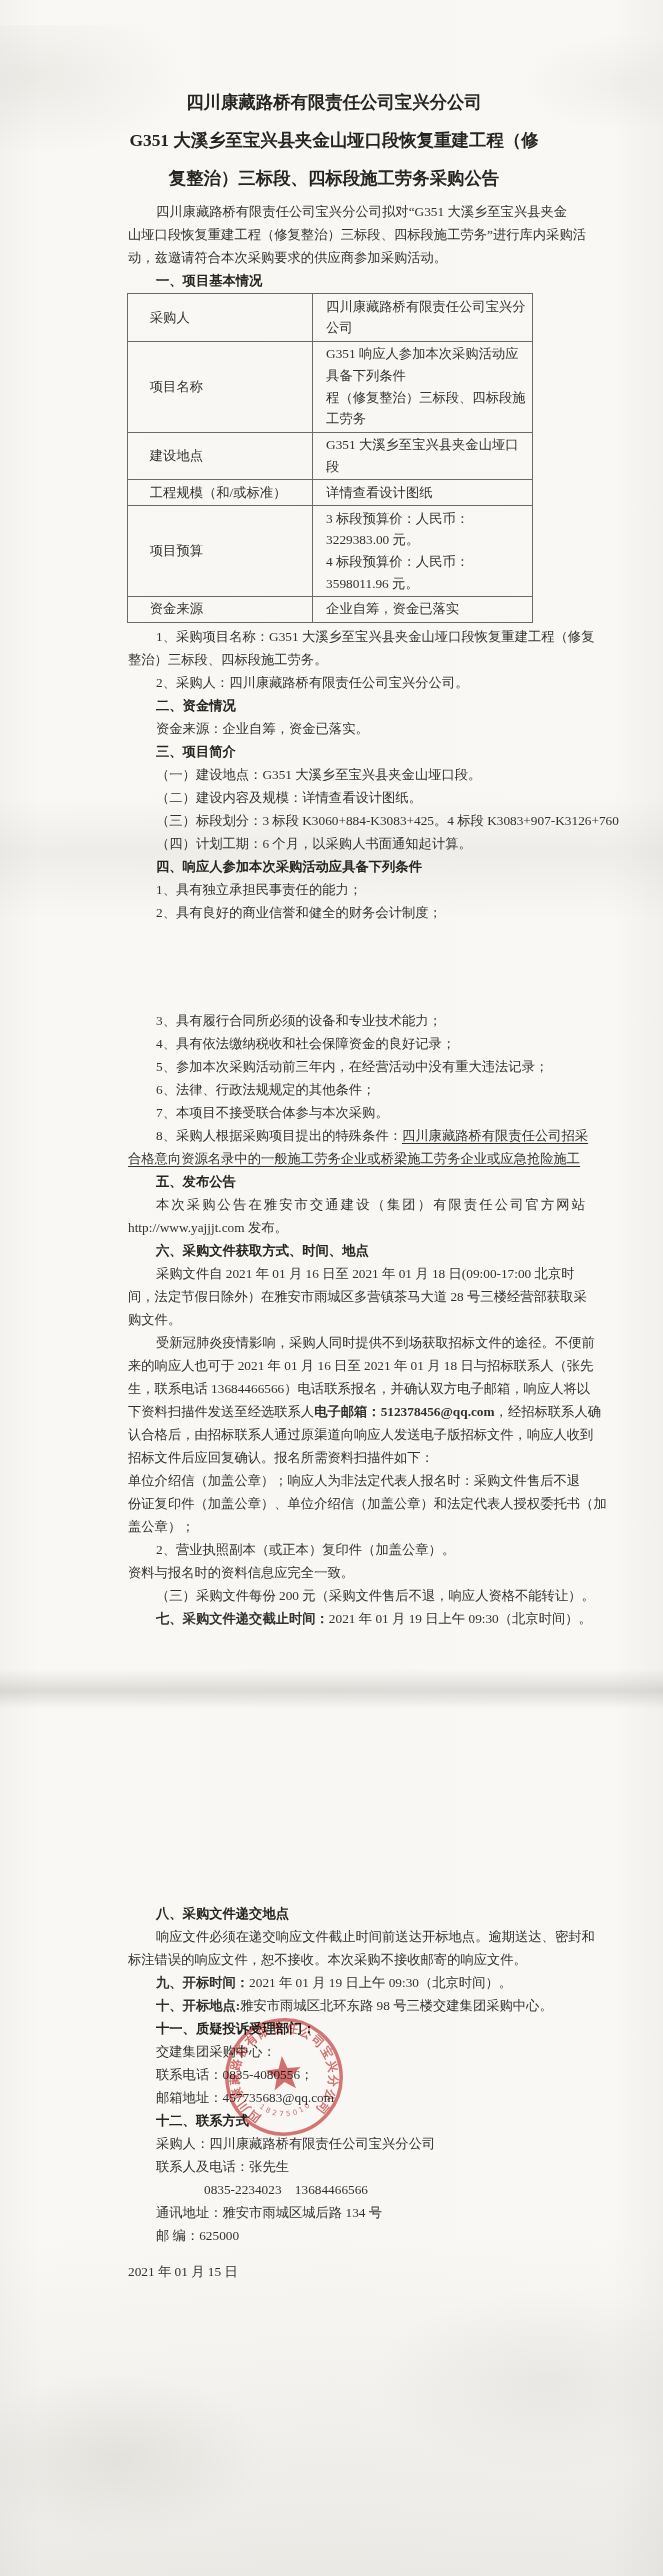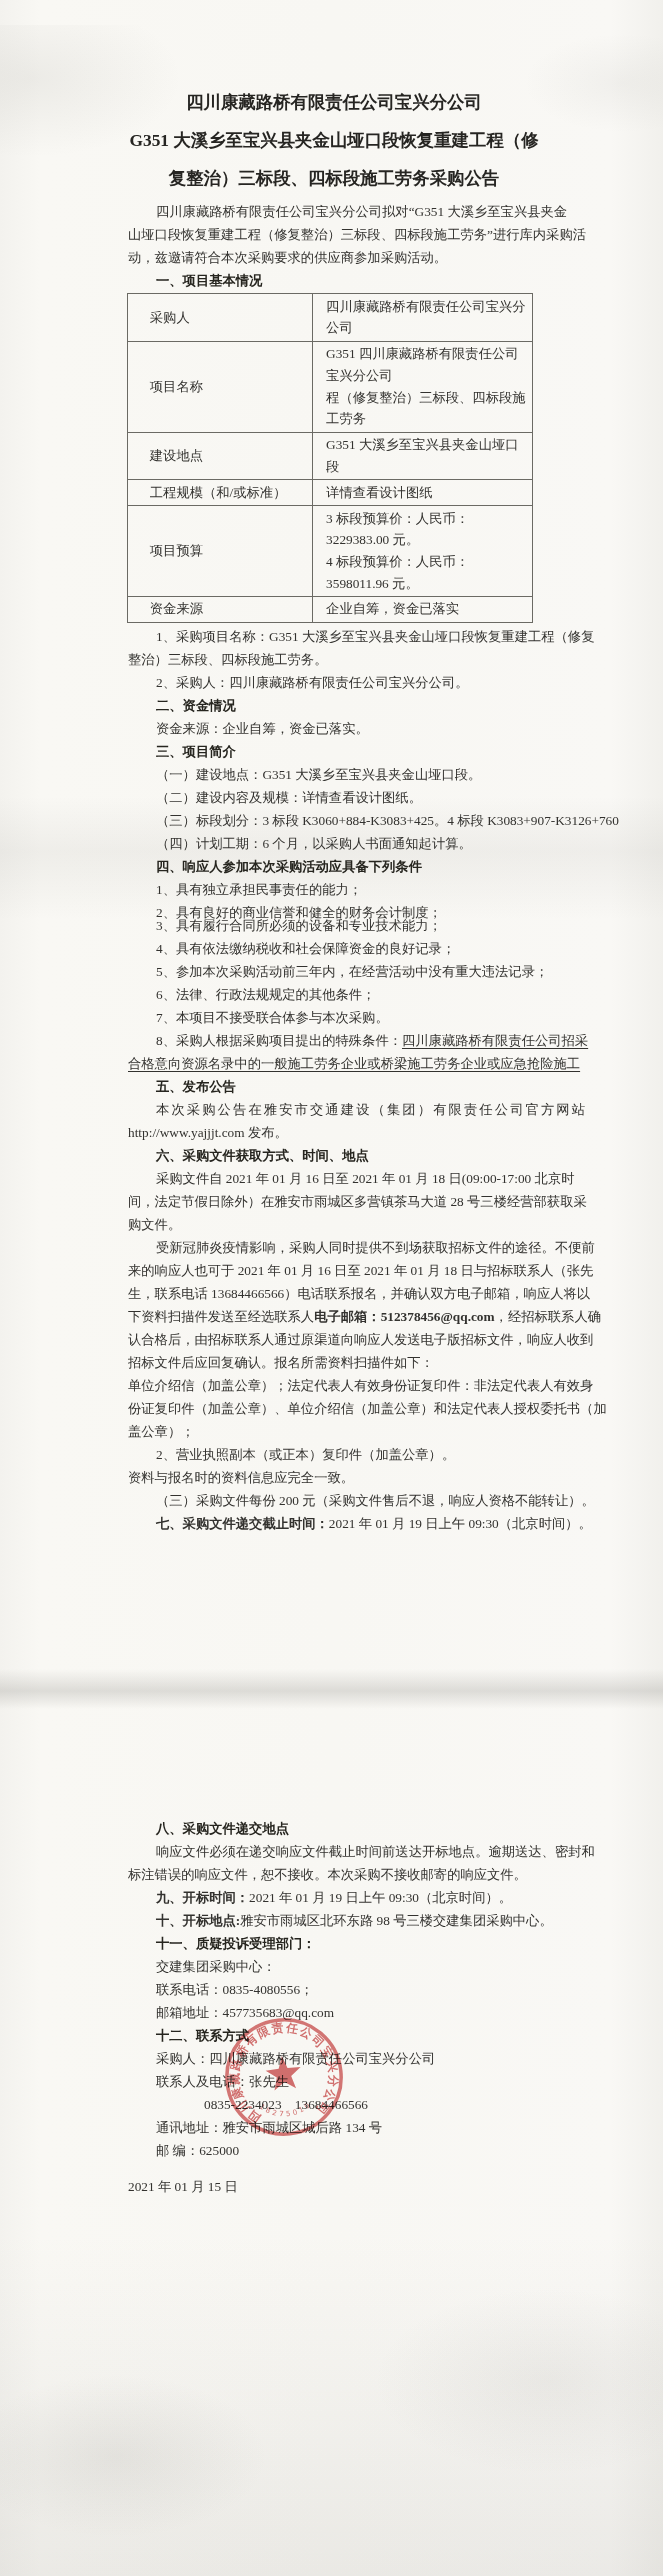--- a/index.html
+++ b/index.html
@@ -25,22 +25,22 @@
   .b2{top:1669px;height:40px;
     background:linear-gradient(180deg,rgba(0,0,0,0) 0%,rgba(108,106,100,.20) 55%,rgba(0,0,0,0) 100%);}
   .bottom-shade{position:absolute;left:0;top:2232px;width:664px;height:344px;pointer-events:none;
     background:
       radial-gradient(ellipse 216px 116px at 116px 224px,rgba(110,108,100,.10),rgba(0,0,0,0) 70%),
       radial-gradient(ellipse 249px 133px at 548px 149px,rgba(110,108,100,.08),rgba(0,0,0,0) 70%),
       linear-gradient(180deg,rgba(0,0,0,0) 0%,rgba(115,112,105,.06) 60%,rgba(110,107,100,.10) 100%);}
   
   .doc{position:absolute;left:128px;width:412px;font-size:13.3px;}
   .p1{top:83px;}
-  .p2{top:914px;}
-  .p3{top:1817px;}
+  .p2{top:1009px;}
+  .p3{top:1902px;}
   .title .tl{
     text-align:center;font-weight:700;font-size:17.4px;line-height:38px;
     white-space:nowrap;color:#262522;
   }
   .title{margin-bottom:2.5px;}
   .line{line-height:23px;min-height:23px;white-space:nowrap;color:#33322f;}
   .p3 .line{line-height:23px;min-height:23px;}
   .in{text-indent:28px;}
   .h{font-weight:700;color:#26251f;}
   .b{font-weight:700;}
@@ -90,21 +90,21 @@
       <tbody id="info-tbody">
           <tr>
             <td class="cl">采购人</td>
             <td class="cv">
               <div>四川康藏路桥有限责任公司宝兴分公司</div>
             </td>
           </tr>
           <tr>
             <td class="cl">项目名称</td>
             <td class="cv">
-              <div>G351 四川康藏路桥有限责任公司宝兴分公司</div>
+              <div>G351 响应人参加本次采购活动应具备下列条件</div>
               <div>程（修复整治）三标段、四标段施工劳务</div>
             </td>
           </tr>
           <tr>
             <td class="cl">建设地点</td>
             <td class="cv">
               <div>G351 大溪乡至宝兴县夹金山垭口段</div>
             </td>
           </tr>
           <tr>
@@ -159,21 +159,21 @@
       <div class="line h in"><span>六、采购文件获取方式、时间、地点</span></div>
       <div class="line in"><span>采购文件自 2021 年 01 月 16 日至 2021 年 01 月 18 日(09:00-17:00 北京时</span></div>
       <div class="line"><span>间，法定节假日除外）在雅安市雨城区多营镇茶马大道 28 号三楼经营部获取采</span></div>
       <div class="line"><span>购文件。</span></div>
       <div class="line in"><span>受新冠肺炎疫情影响，采购人同时提供不到场获取招标文件的途径。不便前</span></div>
       <div class="line"><span>来的响应人也可于 2021 年 01 月 16 日至 2021 年 01 月 18 日与招标联系人（张先</span></div>
       <div class="line"><span>生，联系电话 13684466566）电话联系报名，并确认双方电子邮箱，响应人将以</span></div>
       <div class="line"><span>下资料扫描件发送至经选联系人</span><span class="b">电子邮箱：512378456@qq.com</span><span>，经招标联系人确</span></div>
       <div class="line"><span>认合格后，由招标联系人通过原渠道向响应人发送电子版招标文件，响应人收到</span></div>
       <div class="line"><span>招标文件后应回复确认。报名所需资料扫描件如下：</span></div>
-      <div class="line"><span>单位介绍信（加盖公章）；法定代表人有效身份证复印件：非法定代表人有效身</span></div>
+      <div class="line"><span>单位介绍信（加盖公章）；响应人为非法定代表人报名时：采购文件售后不退</span></div>
       <div class="line"><span>份证复印件（加盖公章）、单位介绍信（加盖公章）和法定代表人授权委托书（加</span></div>
       <div class="line"><span>盖公章）；</span></div>
       <div class="line in"><span>2、营业执照副本（或正本）复印件（加盖公章）。</span></div>
       <div class="line"><span>资料与报名时的资料信息应完全一致。</span></div>
       <div class="line in"><span>（三）采购文件每份 200 元（采购文件售后不退，响应人资格不能转让）。</span></div>
       <div class="line in"><span class="b">七、采购文件递交截止时间：</span><span>2021 年 01 月 19 日上午 09:30（北京时间）。</span></div>
     </div>
 
   <div class="doc p3" id="p3">
       <div class="line h in"><span>八、采购文件递交地点</span></div>

